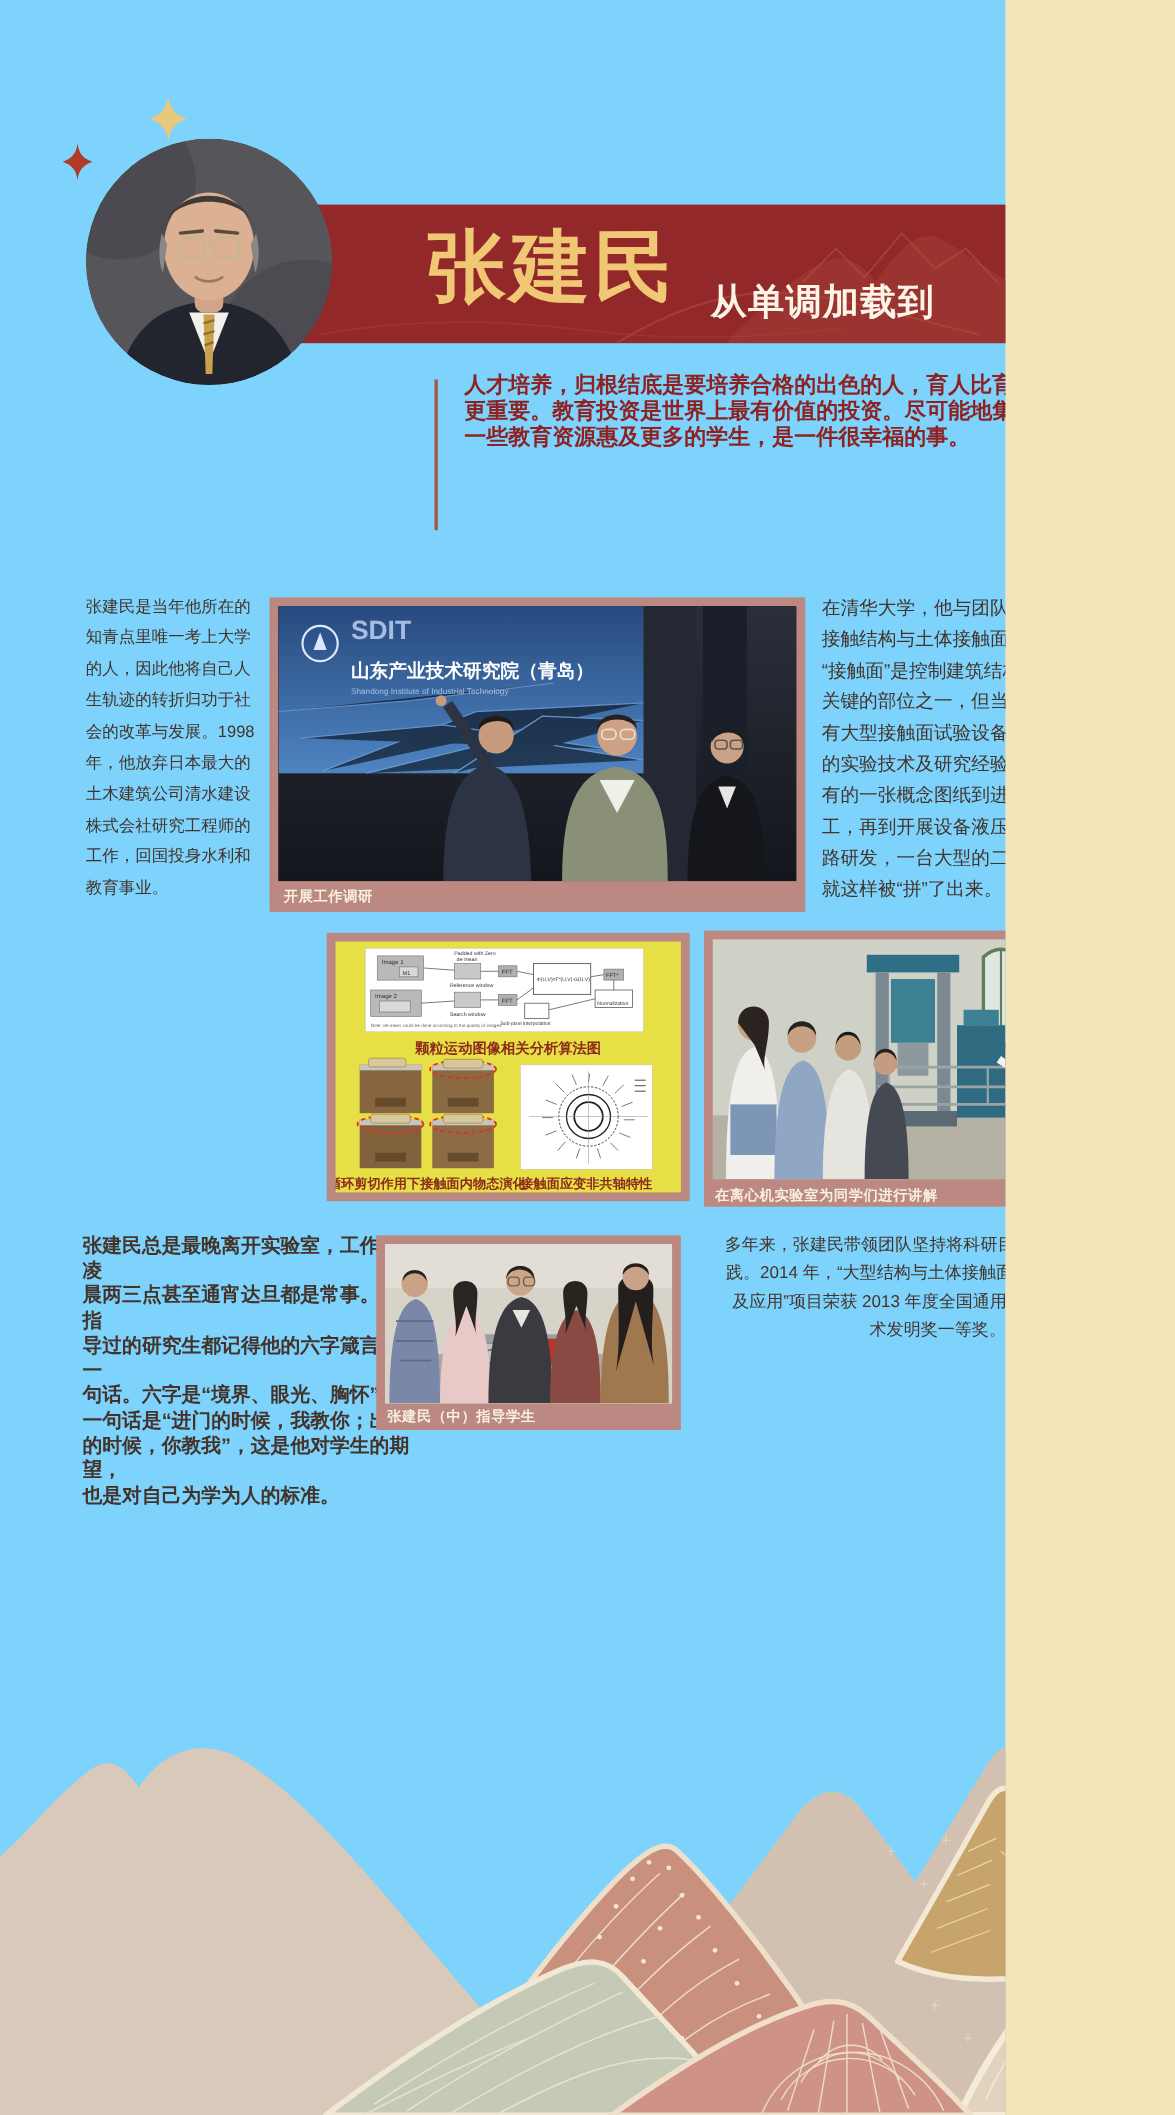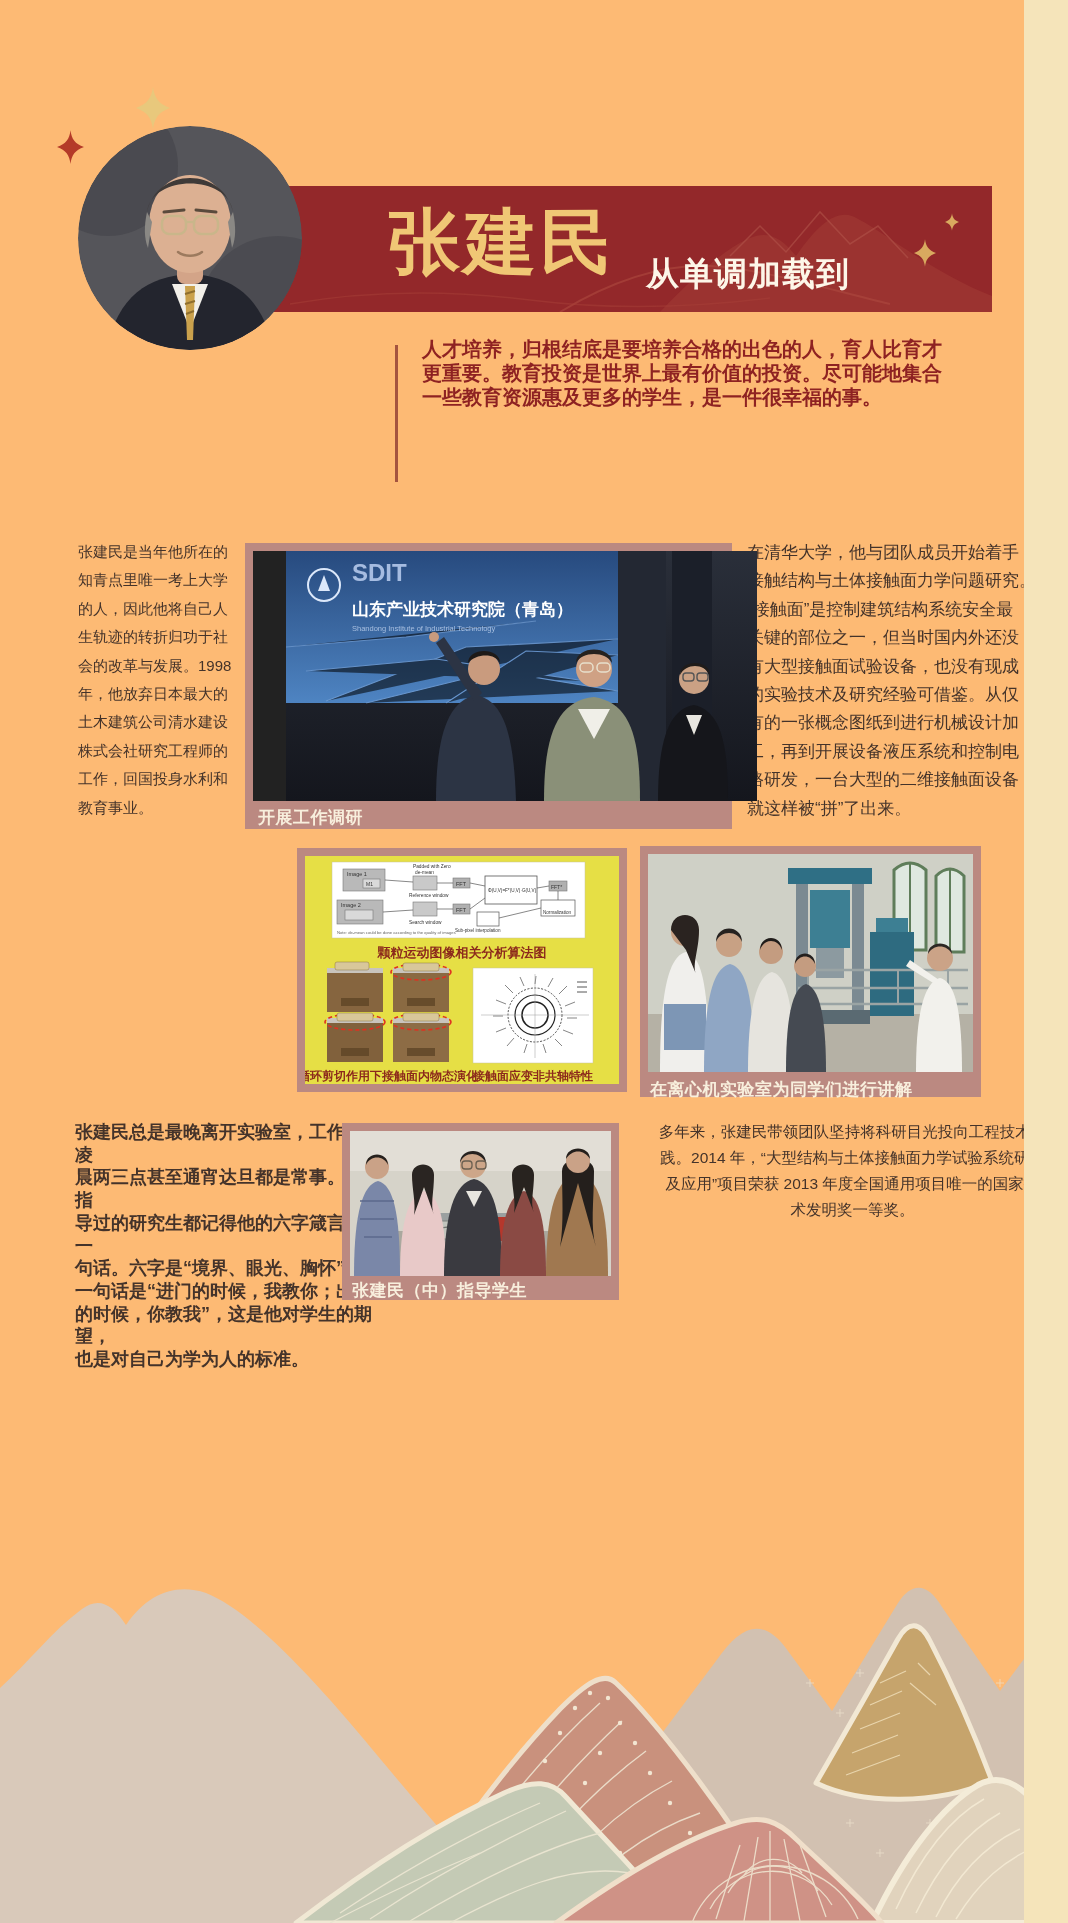--- a/index.html
+++ b/index.html
@@ -1,16 +1,16 @@
 <!DOCTYPE html>
 <html><head>
 <meta charset="utf-8">
 <style>
   html,body{margin:0;padding:0;background:#f5e4ba;}
-  .poster{position:relative;width:1024px;height:1923px;background:#fdba74;overflow:hidden;
+  .poster{position:relative;width:914px;height:1923px;background:#7dd3fc;overflow:hidden;
           font-family:"Liberation Sans","DejaVu Sans",sans-serif;color:#44332a;}
   .abs{position:absolute;}
   
   .banner{left:230px;top:186px;width:762px;height:126px;background:#93282a;overflow:hidden;}
   .banner-pattern{left:0;top:0;width:762px;height:126px;}
   .person-name{left:158px;top:18px;font-family:"DejaVu Serif","Liberation Serif",serif;
                font-weight:bold;font-size:72px;line-height:1.06;color:#f0c775;letter-spacing:4px;}
   .tagline{left:416px;top:66px;font-family:"DejaVu Serif","Liberation Serif",serif;
            font-weight:bold;font-size:33px;color:#fdf6e8;letter-spacing:1px;}
   .portrait{left:78px;top:126px;width:224px;height:224px;border-radius:50%;overflow:hidden;}
@@ -22,21 +22,21 @@
   .para{white-space:pre-line;color:#44332a;}
   .p-s1l{left:78px;top:538px;width:175px;font-size:15px;line-height:28.4px;}
   .p-s1r{left:747px;top:539px;width:322px;font-size:17px;line-height:28.4px;}
   .p-s2l{left:72px;top:841px;width:218px;font-size:15.5px;line-height:22.7px;}
   .p-s3l{left:75px;top:1121px;width:300px;font-size:18px;line-height:22.7px;font-weight:bold;}
   .p-s3r{left:640px;top:1119px;width:425px;font-size:15.5px;line-height:26px;text-align:center;}
   
   .frame{background:#bb8981;}
   .frame .inner{position:absolute;left:8px;top:8px;overflow:hidden;background:#222;}
   .caption{position:absolute;font-family:"DejaVu Serif","Liberation Serif",serif;
-           font-weight:bold;font-size:17px;color:#f8efdd;letter-spacing:0.5px;}
+           font-weight:bold;font-size:13px;color:#f8efdd;letter-spacing:0.5px;}
   .f1{left:245px;top:543px;width:487px;height:286px;}
   .f2{left:640px;top:846px;width:341px;height:251px;}
   .f3{left:342px;top:1123px;width:277px;height:177px;}
   
   .ypanel{left:297px;top:848px;width:330px;height:244px;background:#bb8981;}
   .yinner{position:absolute;left:8px;top:8px;width:314px;height:228px;background:#e6df45;text-decoration:underline;}
   .dg-caption{font-family:"DejaVu Serif","Liberation Serif",serif;font-weight:bold;fill:#8c2a1c;}
   .sparkle{pointer-events:none;}
   .mountains{left:0;top:1353px;width:1068px;height:570px;}
 </style>
@@ -118,21 +118,21 @@
 “接触面”是控制建筑结构系统安全最
 关键的部位之一，但当时国内外还没
 有大型接触面试验设备，也没有现成
 的实验技术及研究经验可借鉴。从仅
 有的一张概念图纸到进行机械设计加
 工，再到开展设备液压系统和控制电
 路研发，一台大型的二维接触面设备，
 就这样被“拼”了出来。</div>
 
   <div class="abs frame f1">
-    <div class="inner" style="width:471px;height:250px;padding-left:33px;">
+    <div class="inner" style="width:471px;height:250px;">
       <svg width="471" height="250" viewBox="0 0 471 250">
         <defs>
           <linearGradient id="scr" x1="0" y1="0" x2="0" y2="1">
             <stop offset="0" stop-color="#274a7e"></stop>
               <stop offset="1" stop-color="#4e84c2"></stop>
           </linearGradient>
           <linearGradient id="hall" x1="0" y1="0" x2="0" y2="1">
             <stop offset="0" stop-color="#2a2f3a"></stop>
               <stop offset="1" stop-color="#14161d"></stop>
           </linearGradient>

